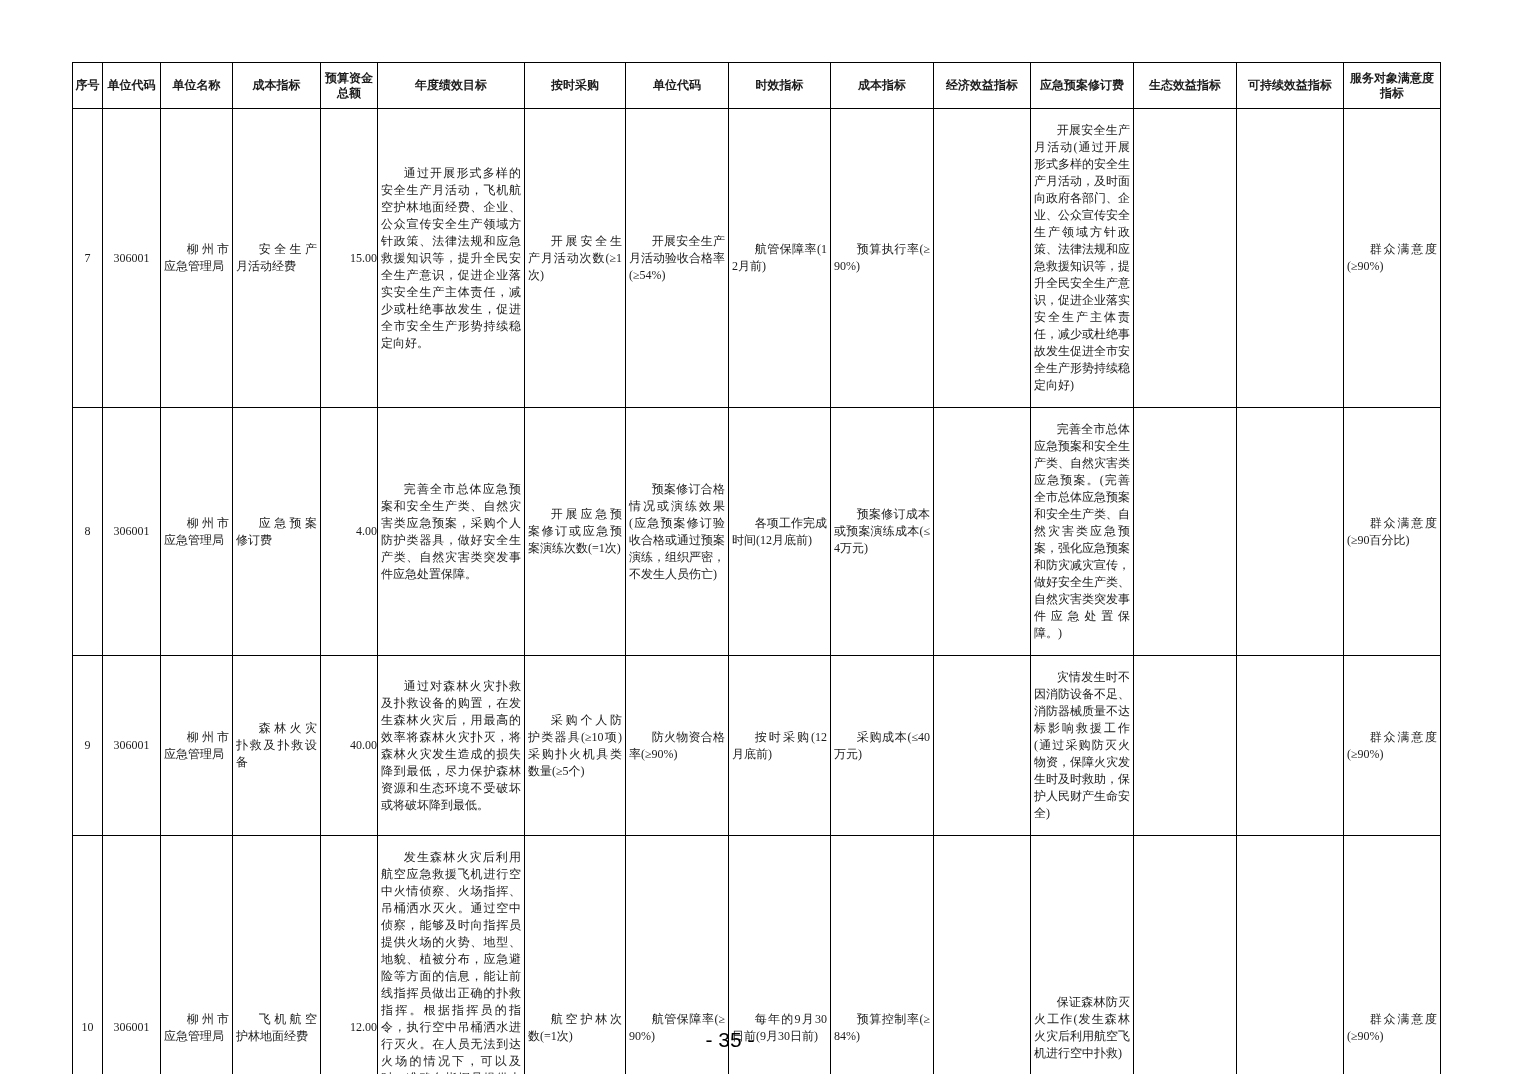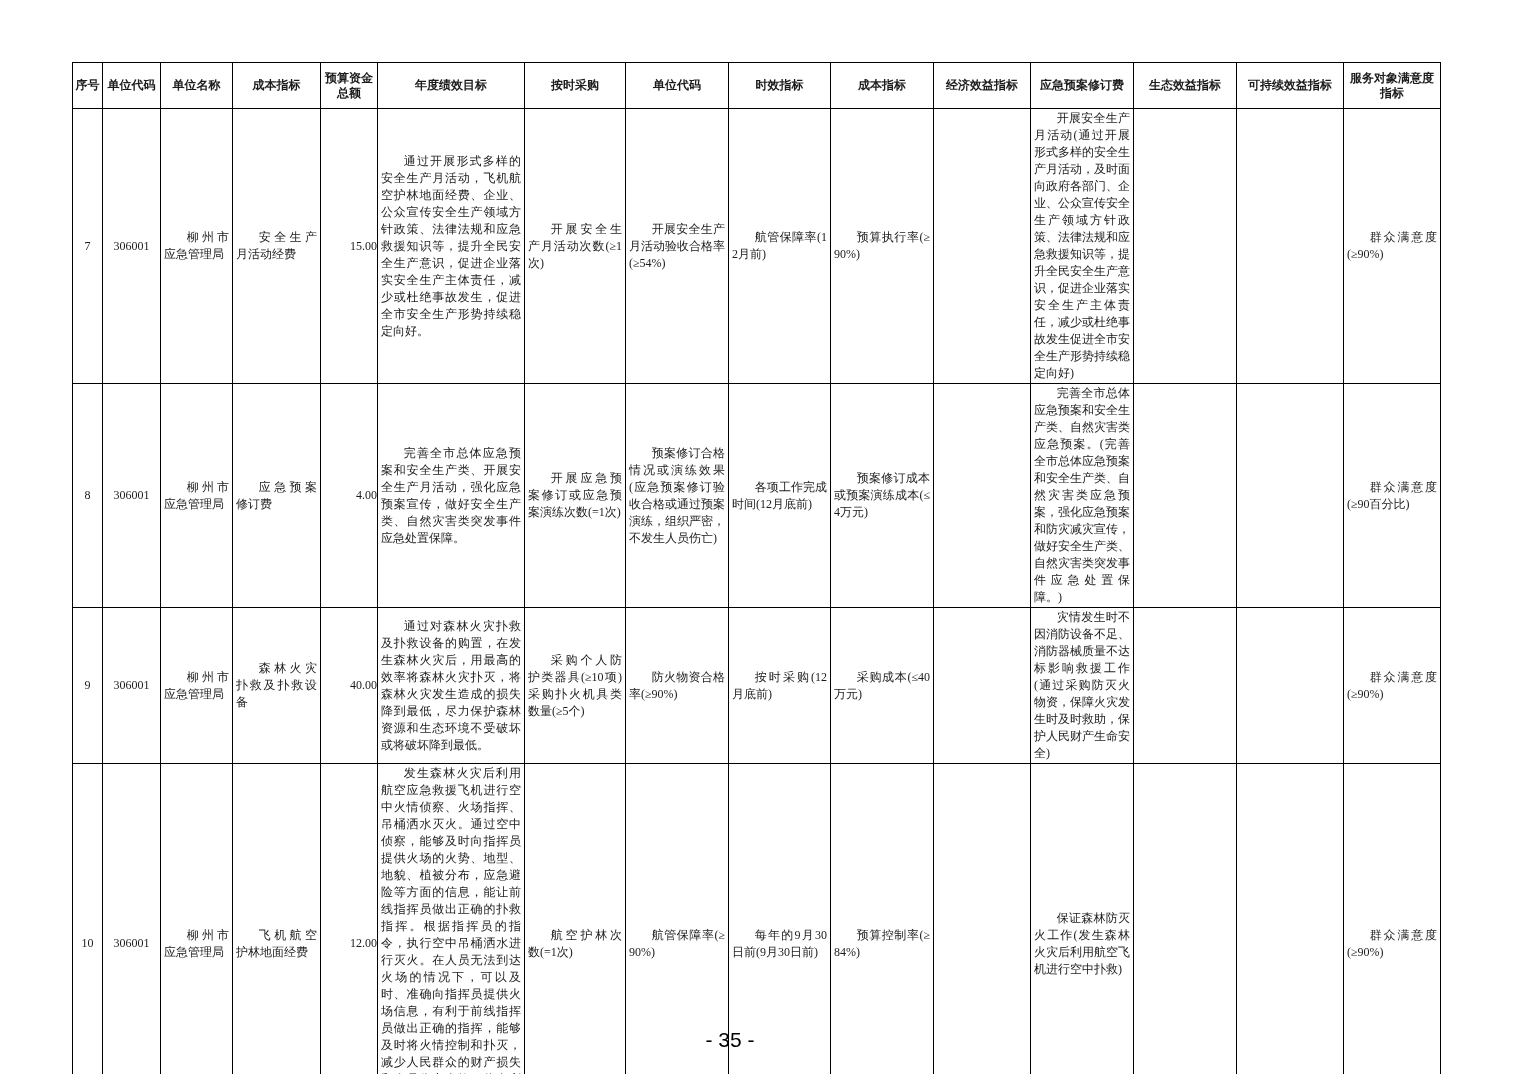--- a/index.html
+++ b/index.html
@@ -27,21 +27,21 @@
   .sheet-table th{
     font-weight:bold;
     text-align:center;
     padding:1px 2px;
     font-size:12px;
     line-height:15px;
   }
   td.center{text-align:center;padding:1px 2px;}
   td.para{
     text-align:justify;
-    padding:1px 3px;
+    padding:13px 3px;
     margin-top:23px;
   }
   td.para .tx{display:block;text-indent:1.9em;}
   td.num{
     text-align:right;
     padding:1px 0 1px 2px;
   }
   tr.hrow{height:46px;}
   tr.r7{height:232px;}
   tr.r8{height:184px;}
@@ -136,21 +136,21 @@
       <td class="center">8</td>
       <td class="center">306001</td>
       <td class="para">
           <span class="tx">柳州市应急管理局</span>
         </td>
       <td class="para">
           <span class="tx">应急预案修订费</span>
         </td>
       <td class="num">4.00</td>
       <td class="para">
-          <span class="tx">完善全市总体应急预案和安全生产类、开展安全生产月活动，强化应急预案宣传，做好安全生产类、自然灾害类突发事件应急处置保障。</span>
+          <span class="tx">完善全市总体应急预案和安全生产类、自然灾害类应急预案，采购个人防护类器具，做好安全生产类、自然灾害类突发事件应急处置保障。</span>
         </td>
       <td class="para">
           <span class="tx">开展应急预案修订或应急预案演练次数(=1次)</span>
         </td>
       <td class="para">
           <span class="tx">预案修订合格情况或演练效果(应急预案修订验收合格或通过预案演练，组织严密，不发生人员伤亡)</span>
         </td>
       <td class="para">
           <span class="tx">各项工作完成时间(12月底前)</span>
         </td>

